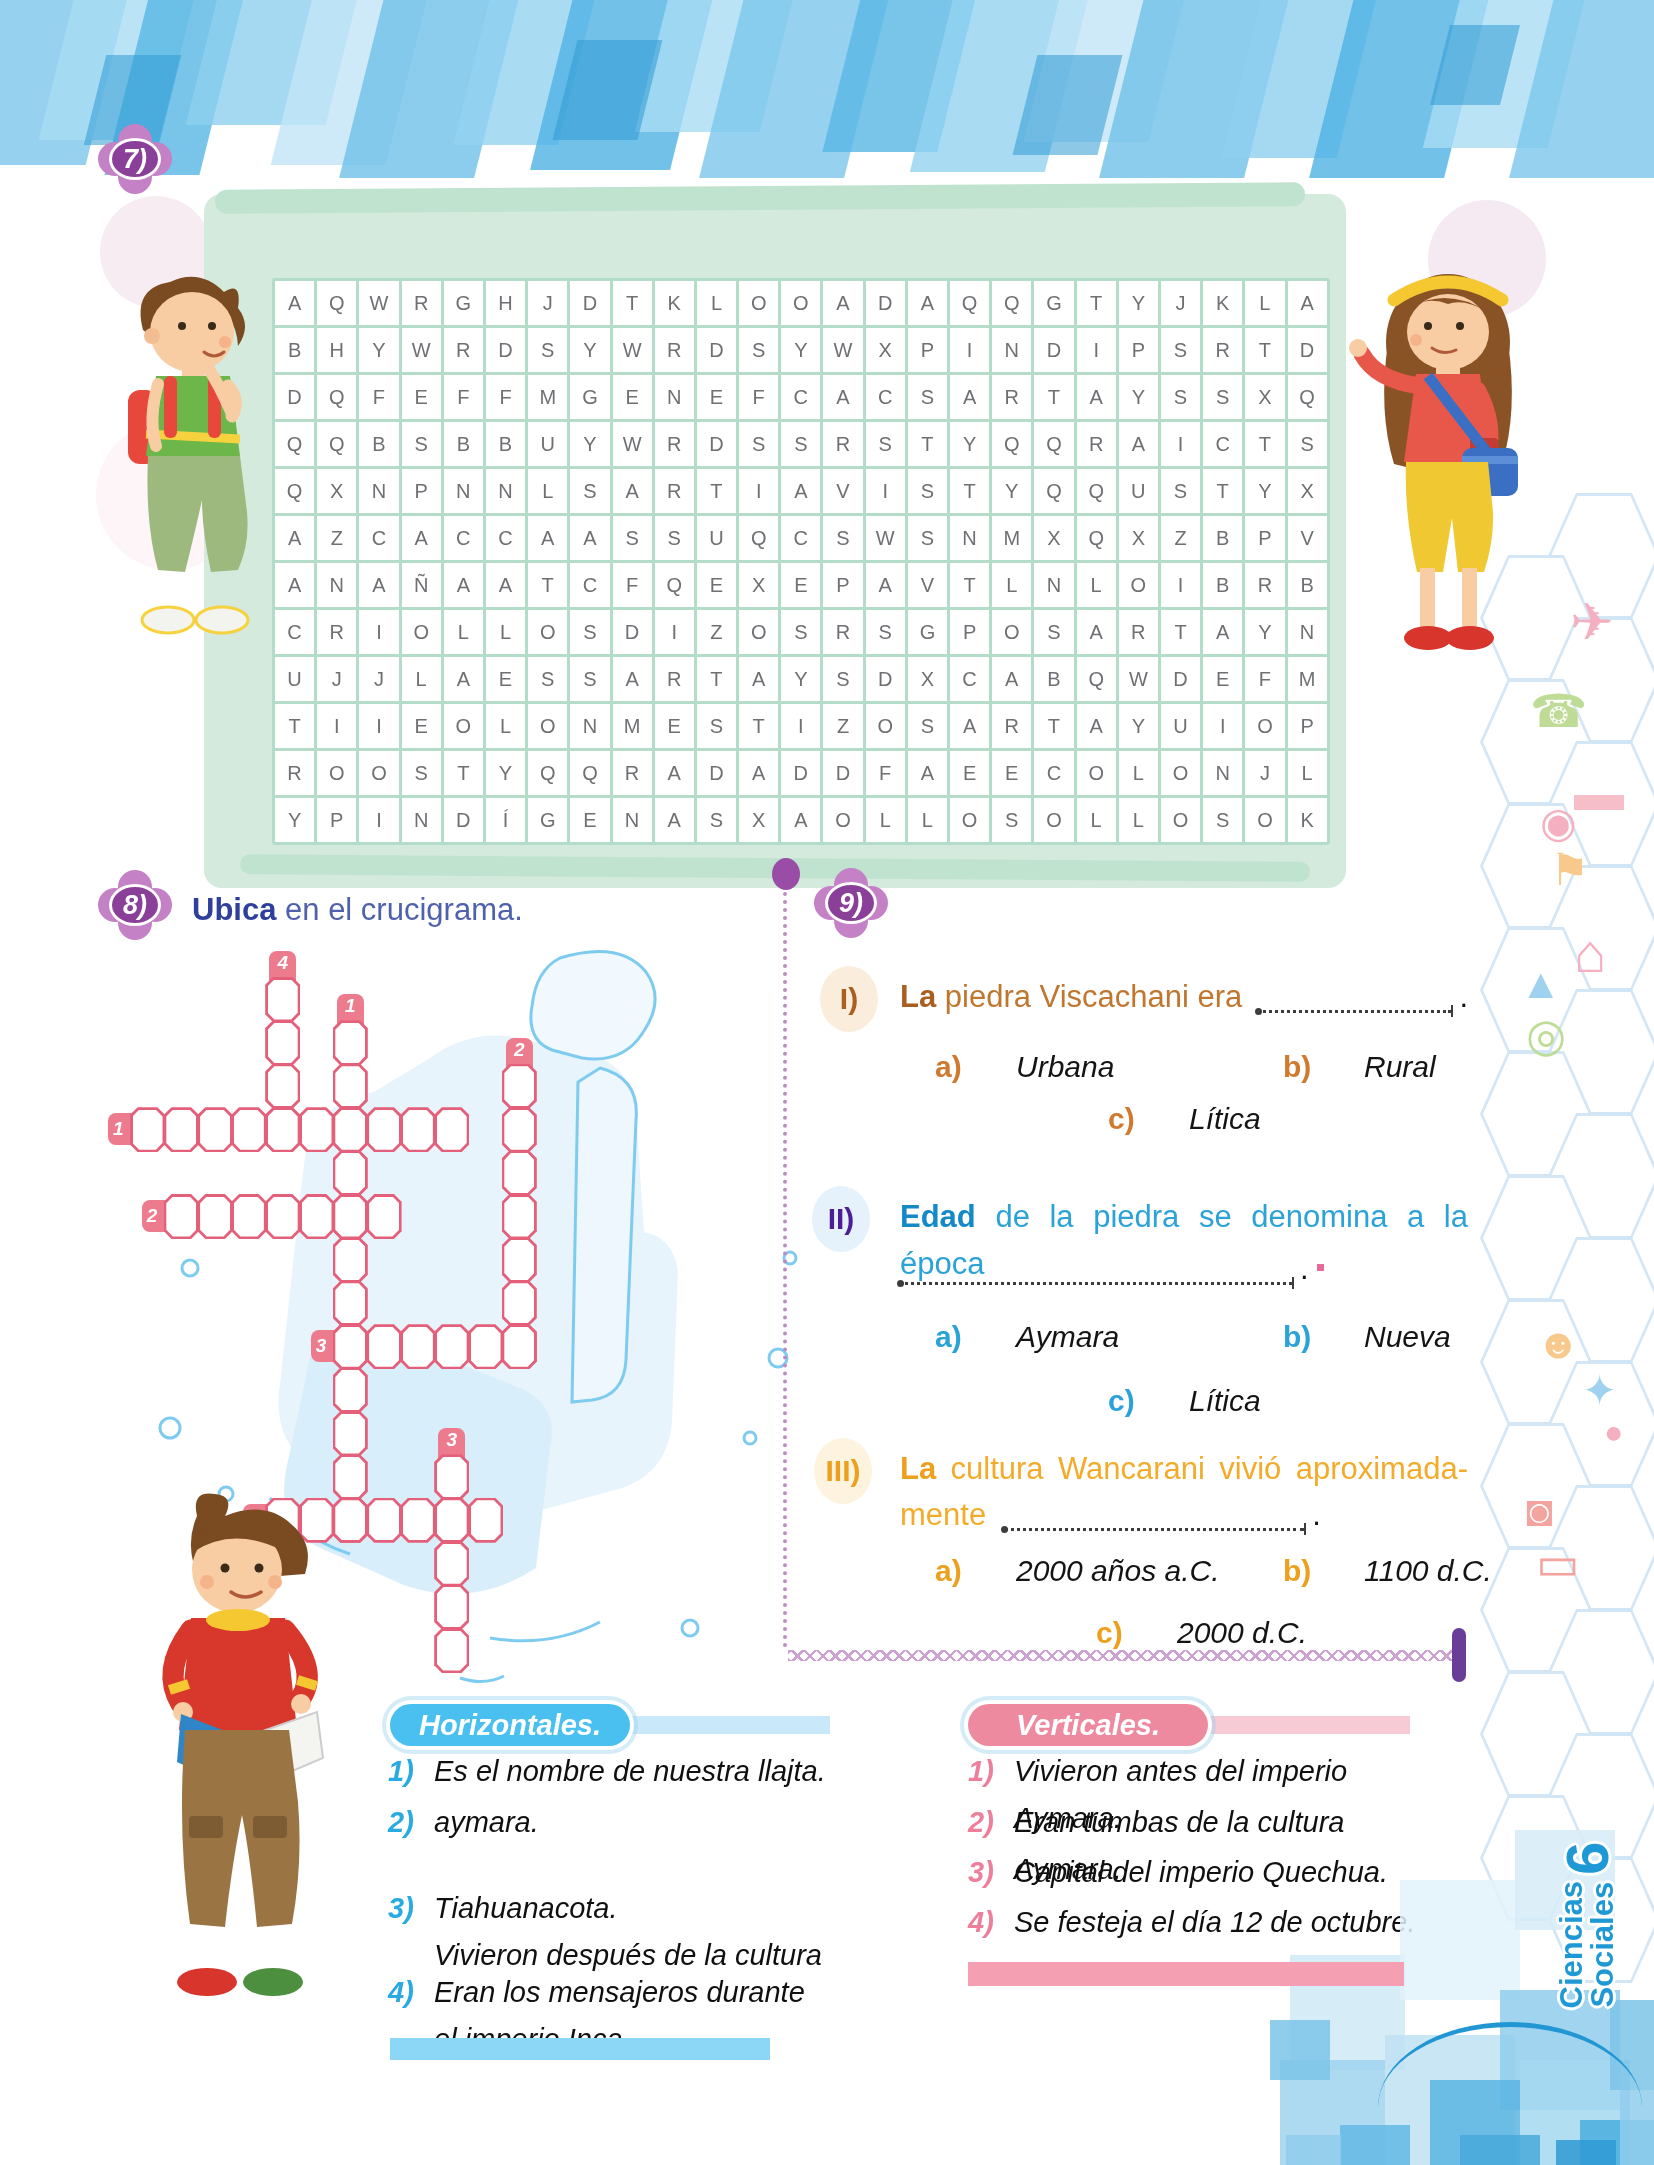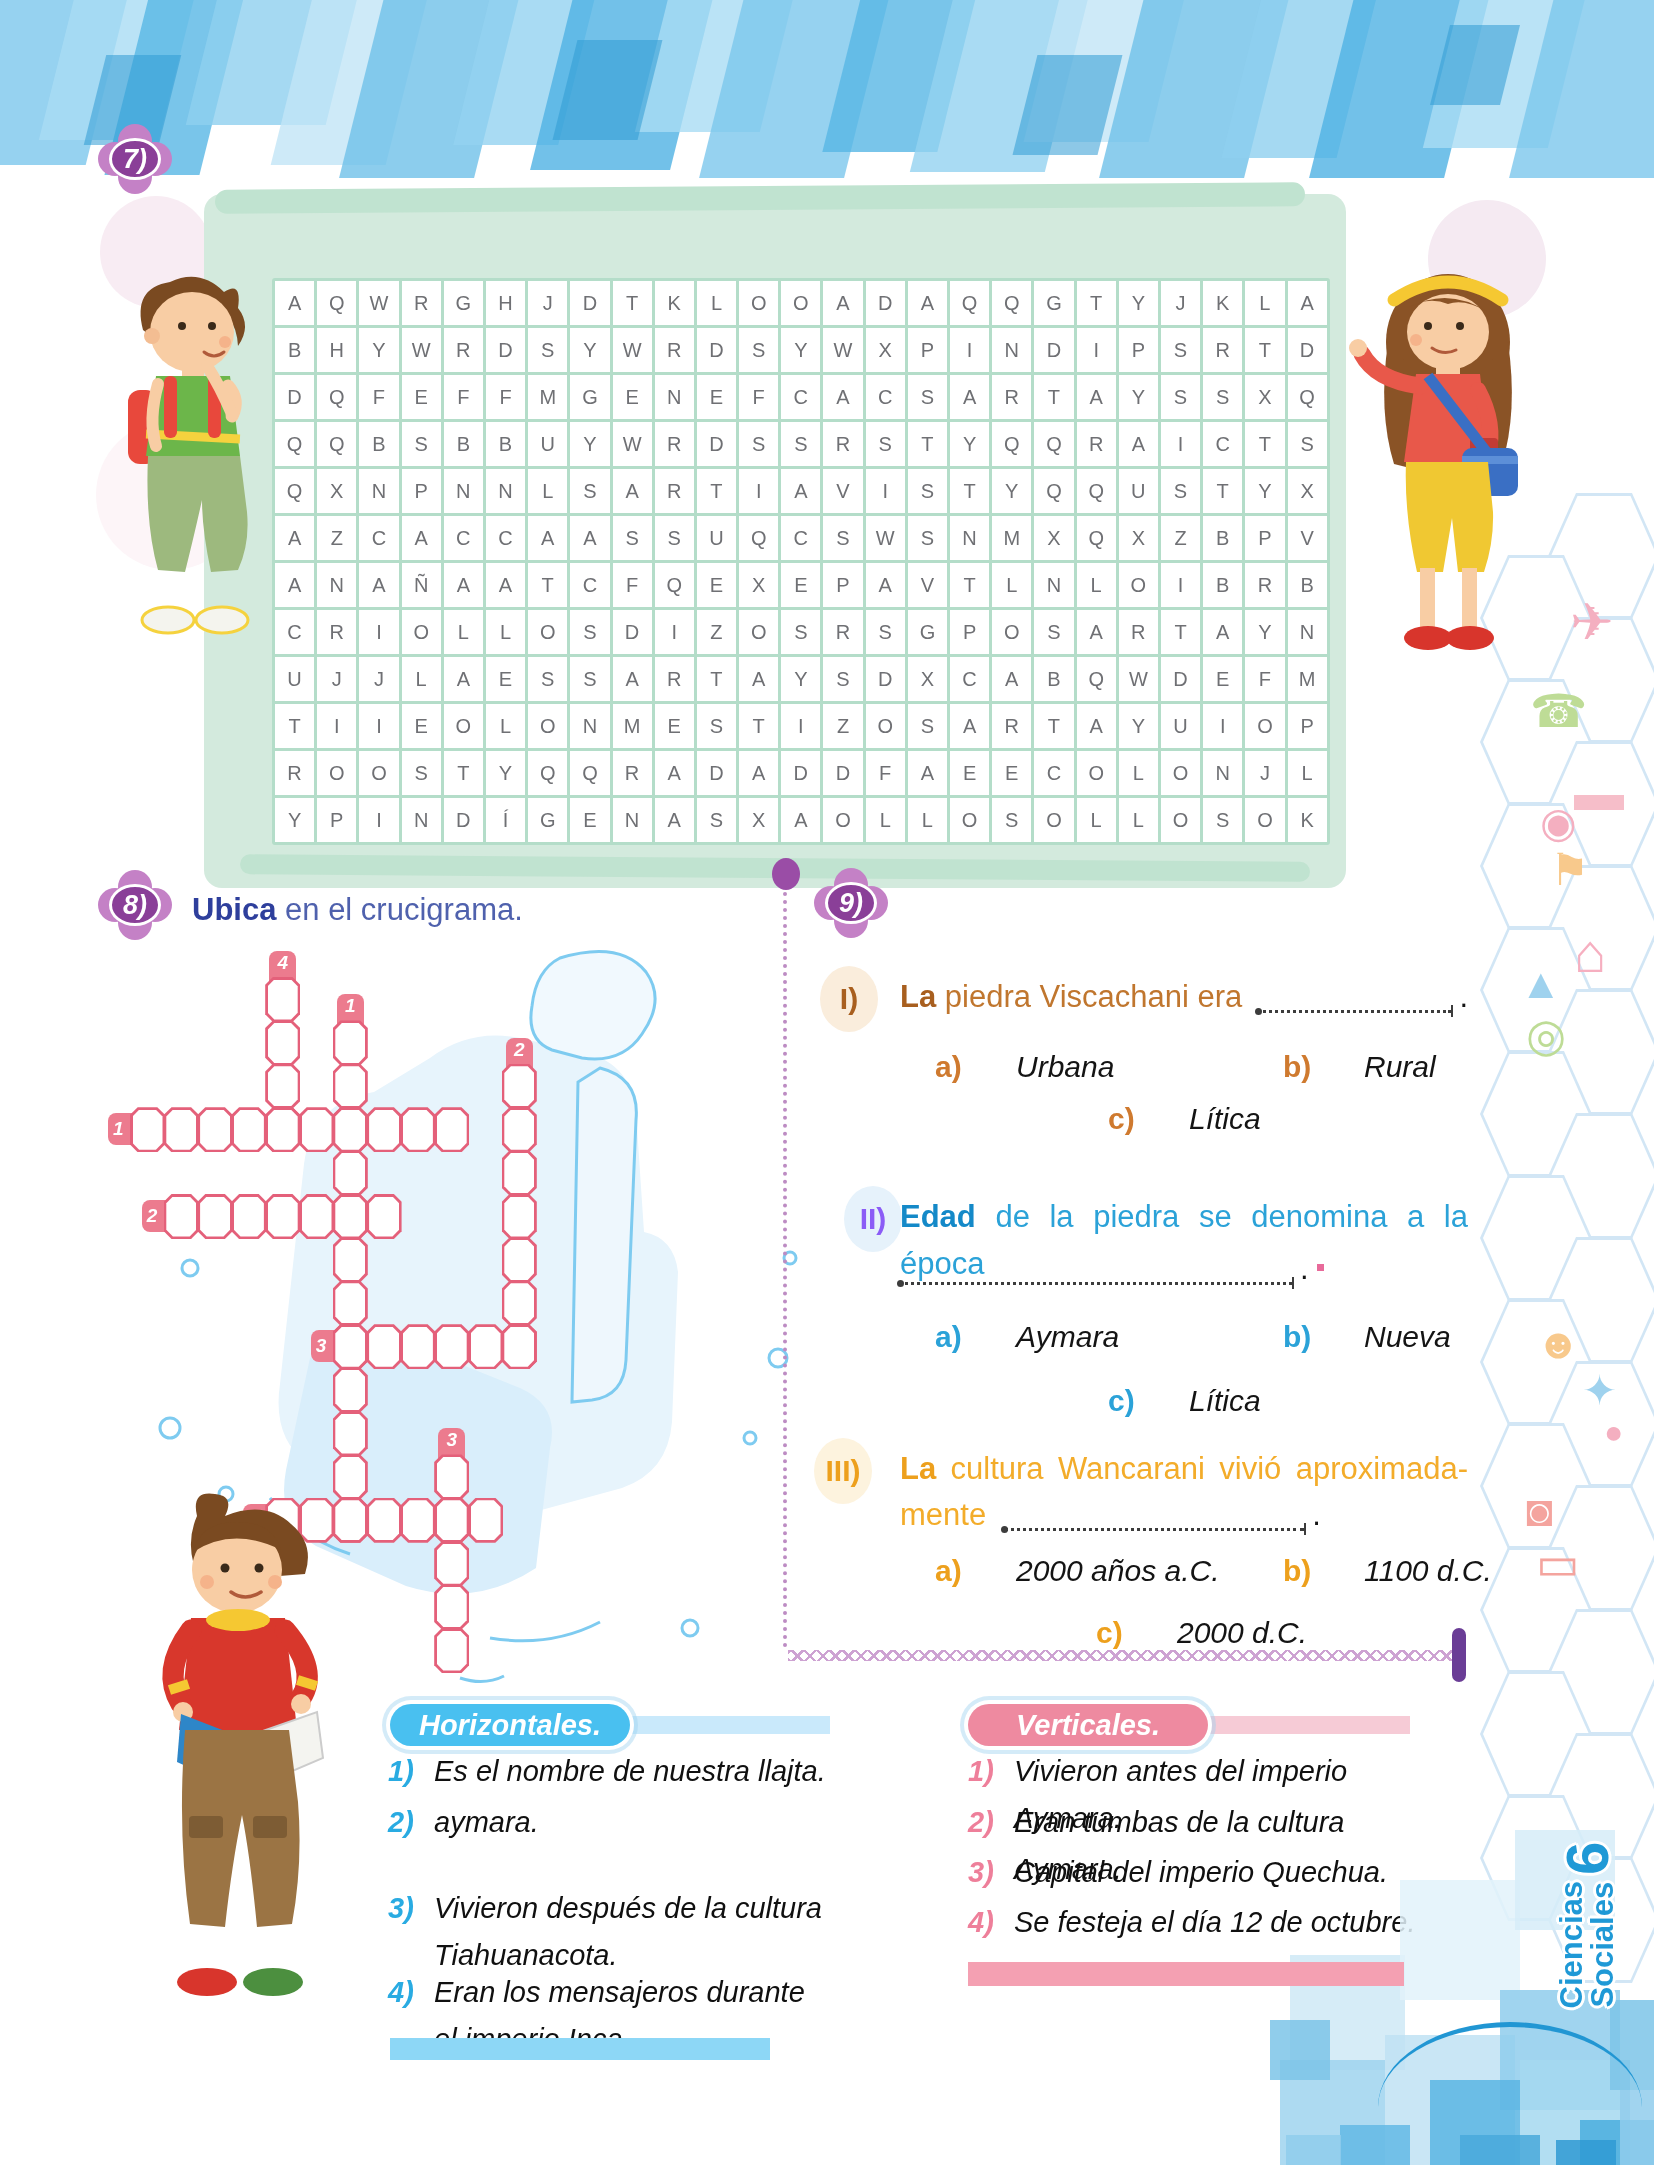--- a/index.html
+++ b/index.html
@@ -699,21 +699,21 @@
 
   <div class="numeral" style="left:820px;top:966px;background:#faeddc;color:#a85f1f;">
     <span>I)</span>
     </div>
   <div class="qline" style="left:900px;top:974px;display:flex;align-items:flex-end;color:#c0762e;">
     <span style="white-space:nowrap;"><b style="color:#a85f1f;">La</b><span> piedra Viscachani era</span></span>
     <span class="dotline" style="flex:1;margin:0 8px 8px 16px;"></span>
     <span style="color:#141414;">.</span>
   </div>
 
-  <div class="numeral" style="left:844px;top:1186px;background:#e6f2fb;color:#8b5cf6;">
+  <div class="numeral" style="left:812px;top:1186px;background:#e6f2fb;color:#4c1d95;">
     <span>II)</span>
     </div>
   <div class="qline stretch" style="left:900px;top:1194px;color:#2ba2d8;">
     <b style="color:#1489c8;">Edad</b><span> de la piedra se denomina a la época</span>
   </div>
   <div class="qline" style="left:900px;top:1246px;display:flex;align-items:flex-end;">
     <span class="dotline" style="width:392px;margin-bottom:8px;"></span>
     <span style="color:#141414;margin-left:8px;">.</span>
     <span style="width:7px;height:7px;background:#e86a9a;margin:0 0 22px 8px;"></span>
   </div>
@@ -738,22 +738,22 @@
       <div class="clue" style="left: 388px; top: 1748px;">
         <span class="cnum" style="color: rgb(41, 171, 226);">1)</span>
         <span class="ctxt">Es el nombre de nuestra llajta.</span>
       </div>
       <div class="clue" style="left: 388px; top: 1799px;">
         <span class="cnum" style="color: rgb(41, 171, 226);">2)</span>
         <span class="ctxt">aymara.</span>
       </div>
       <div class="clue" style="left: 388px; top: 1885px;">
         <span class="cnum" style="color: rgb(41, 171, 226);">3)</span>
+        <span class="ctxt">Tiahuanacota.</span>
         <span class="ctxt">Vivieron después de la cultura</span>
-        <span class="ctxt">Tiahuanacota.</span>
       </div>
       <div class="clue" style="left: 388px; top: 1969px;">
         <span class="cnum" style="color: rgb(41, 171, 226);">4)</span>
         <span class="ctxt">Eran los mensajeros durante</span>
         <span class="ctxt">el imperio Inca.</span>
       </div>
     </div>
   <div class="abs" style="left:390px;top:2038px;width:380px;height:22px;background:#8dd7f6;z-index:2;"></div>
 
   <div class="pill" style="left:968px;top:1704px;background:#ee8aa0;">

